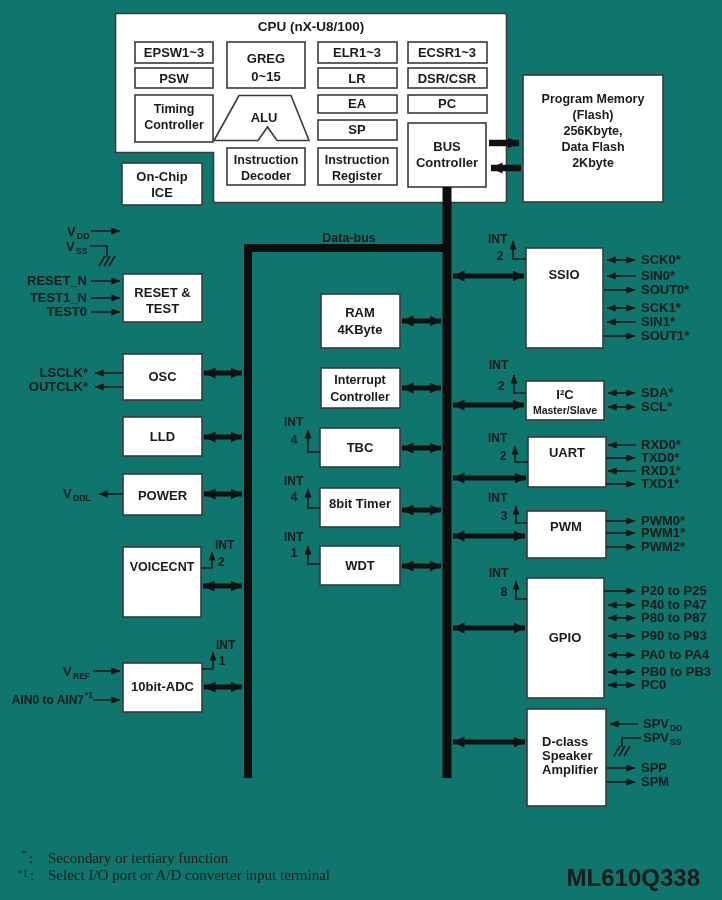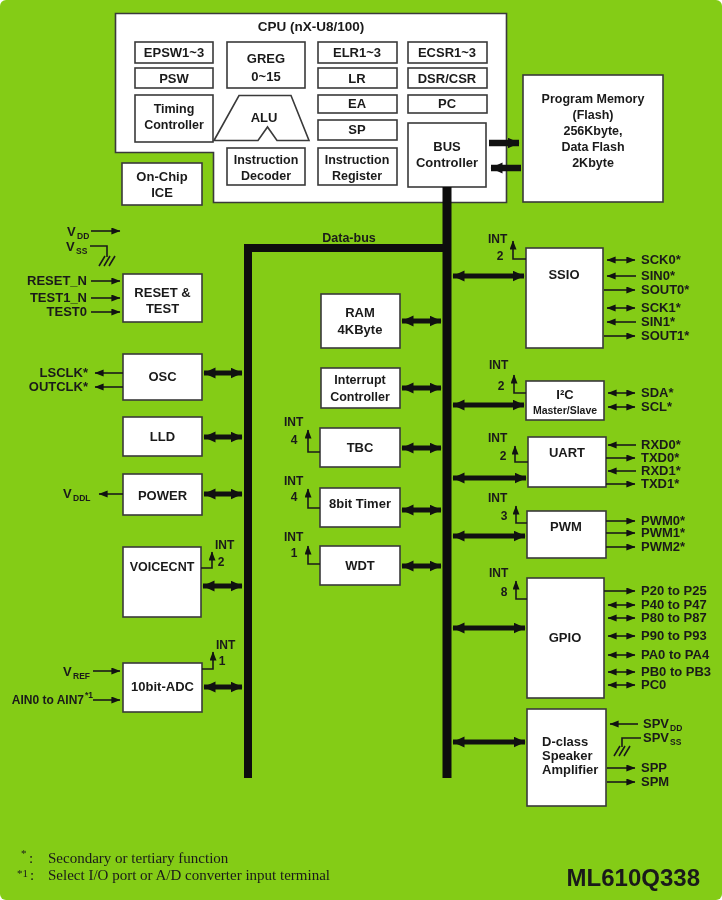--- a/index.html
+++ b/index.html
@@ -1,16 +1,16 @@
 <!DOCTYPE html>
 <html><head>
 <meta charset="utf-8">
 <style>
   html,body{margin:0;padding:0;background:#ffffff;}
-  .stage{width:722px;height:900px;position:relative;background:#84cc16;border-radius:6px;}
+  .stage{width:722px;height:900px;position:relative;background:#0f766e;}
   svg{display:block;}
   text{font-family:"Liberation Sans",sans-serif;fill:#1a1a1a;}
   .t  {font-size:13px;font-weight:bold;}
   .tm {font-size:13px;font-weight:bold;text-anchor:middle;}
   .tm2{font-size:12.5px;font-weight:bold;text-anchor:middle;}
   .te {font-size:13px;font-weight:bold;text-anchor:end;}
   .te2{font-size:12px;font-weight:bold;text-anchor:end;}
   .sub{font-size:8.5px;font-weight:bold;}
   .int{font-size:12px;font-weight:bold;}
   .intm{font-size:12px;font-weight:bold;text-anchor:middle;}

